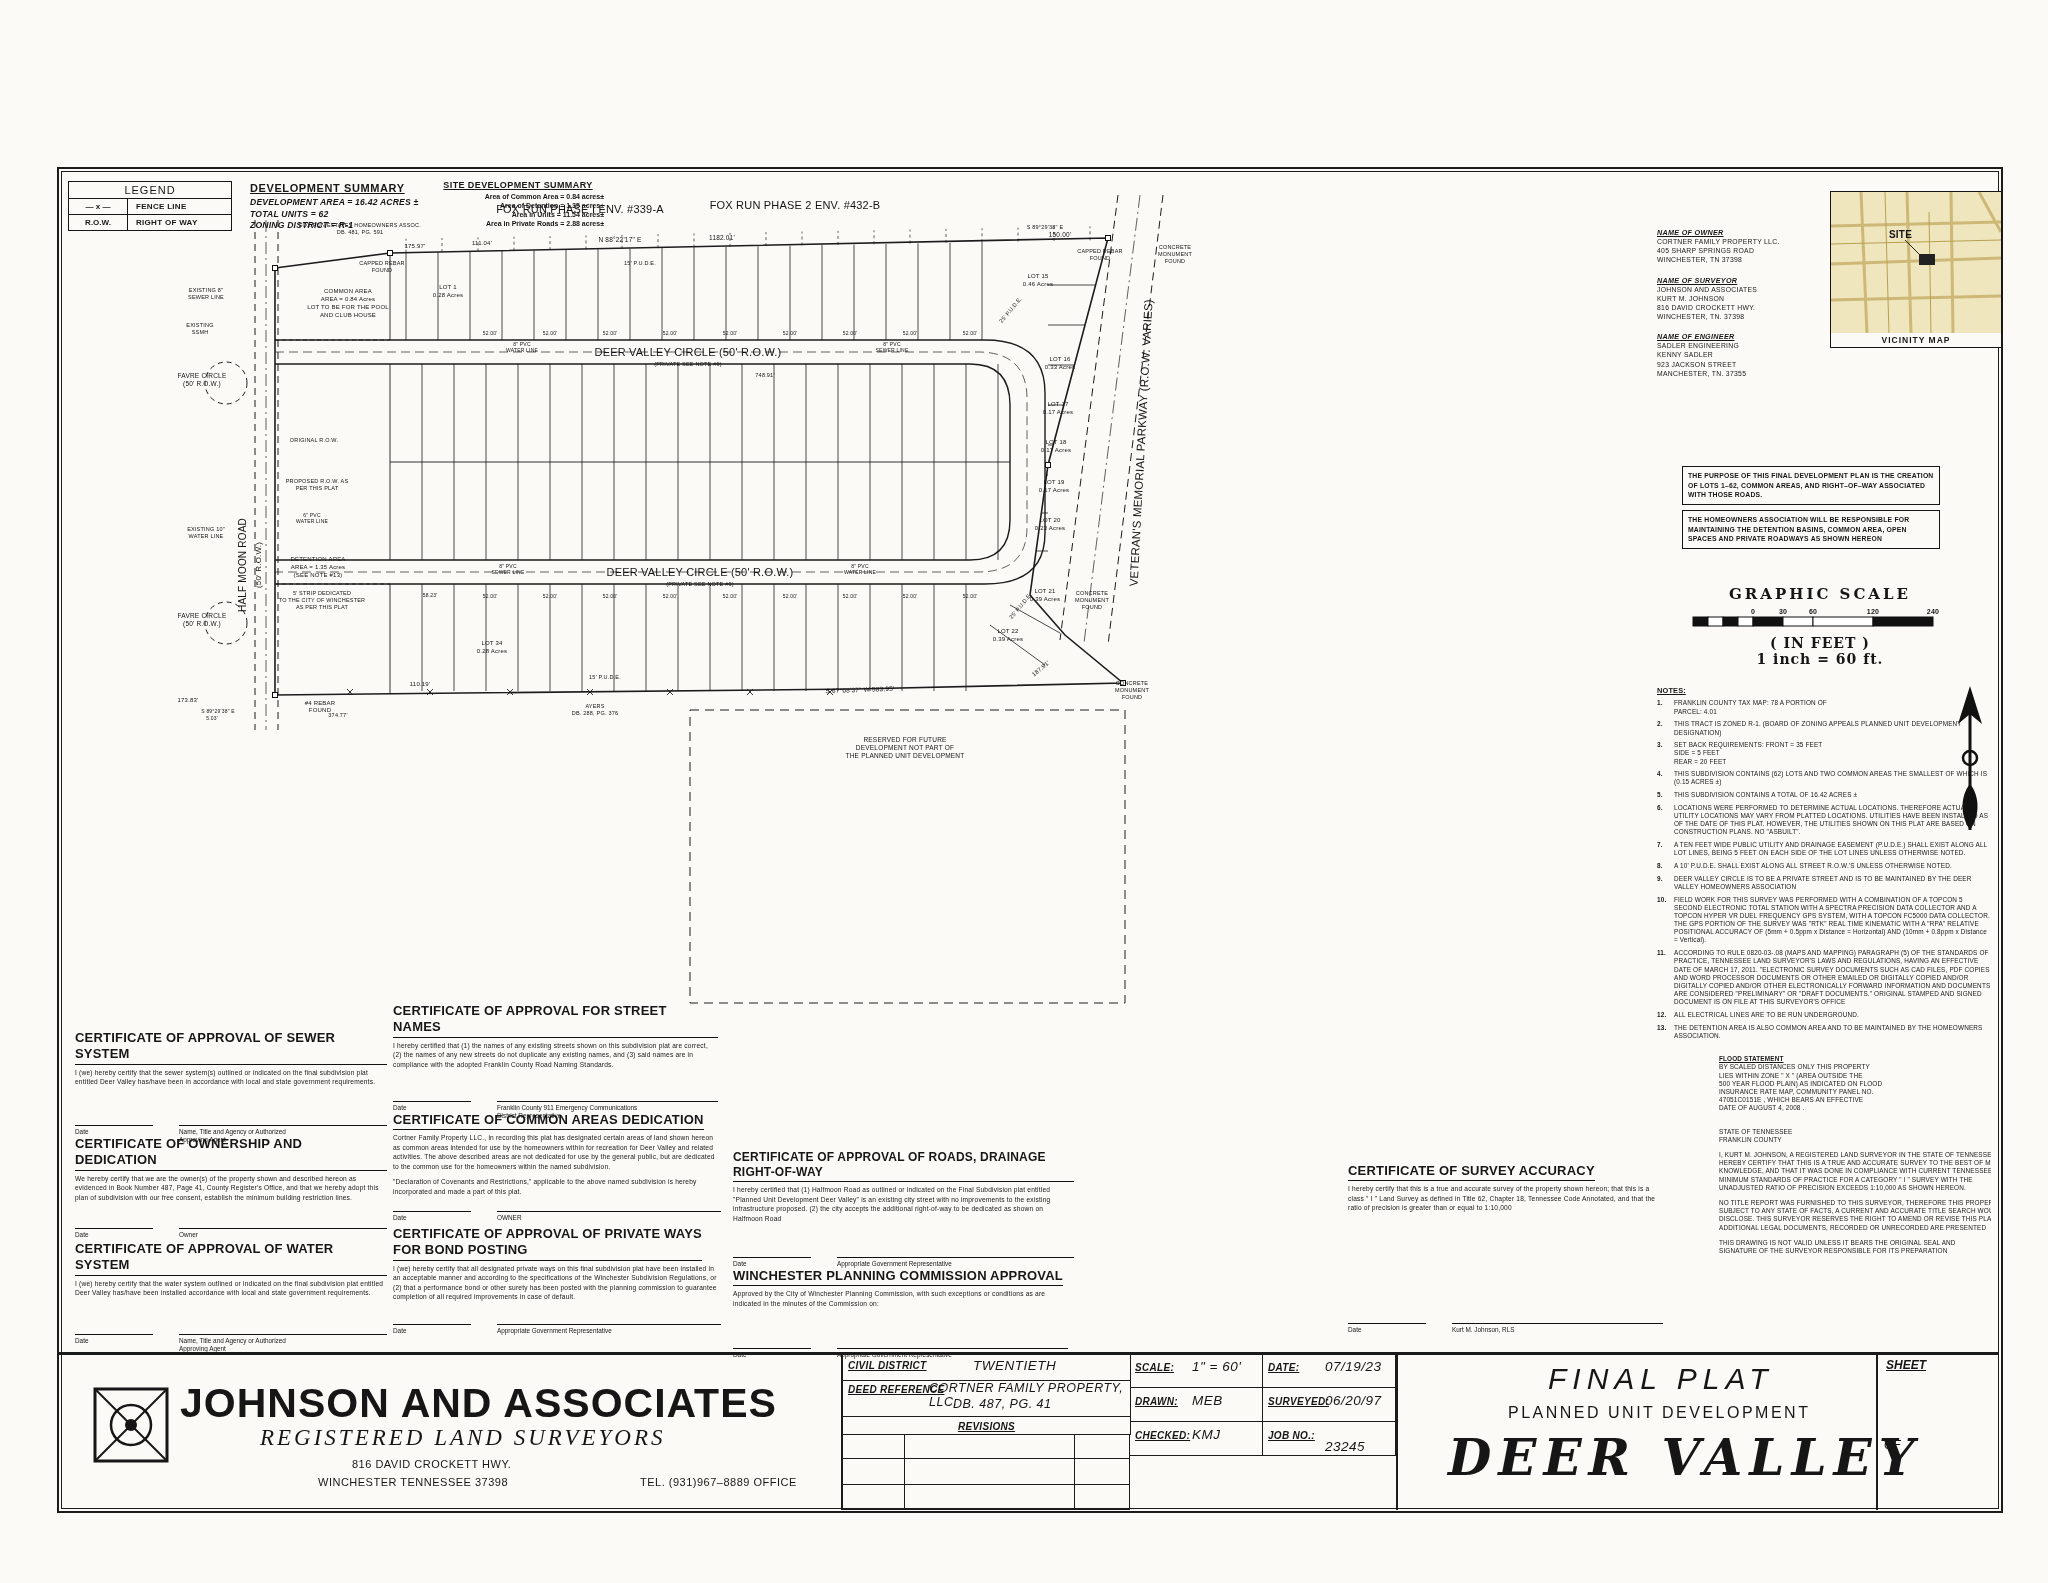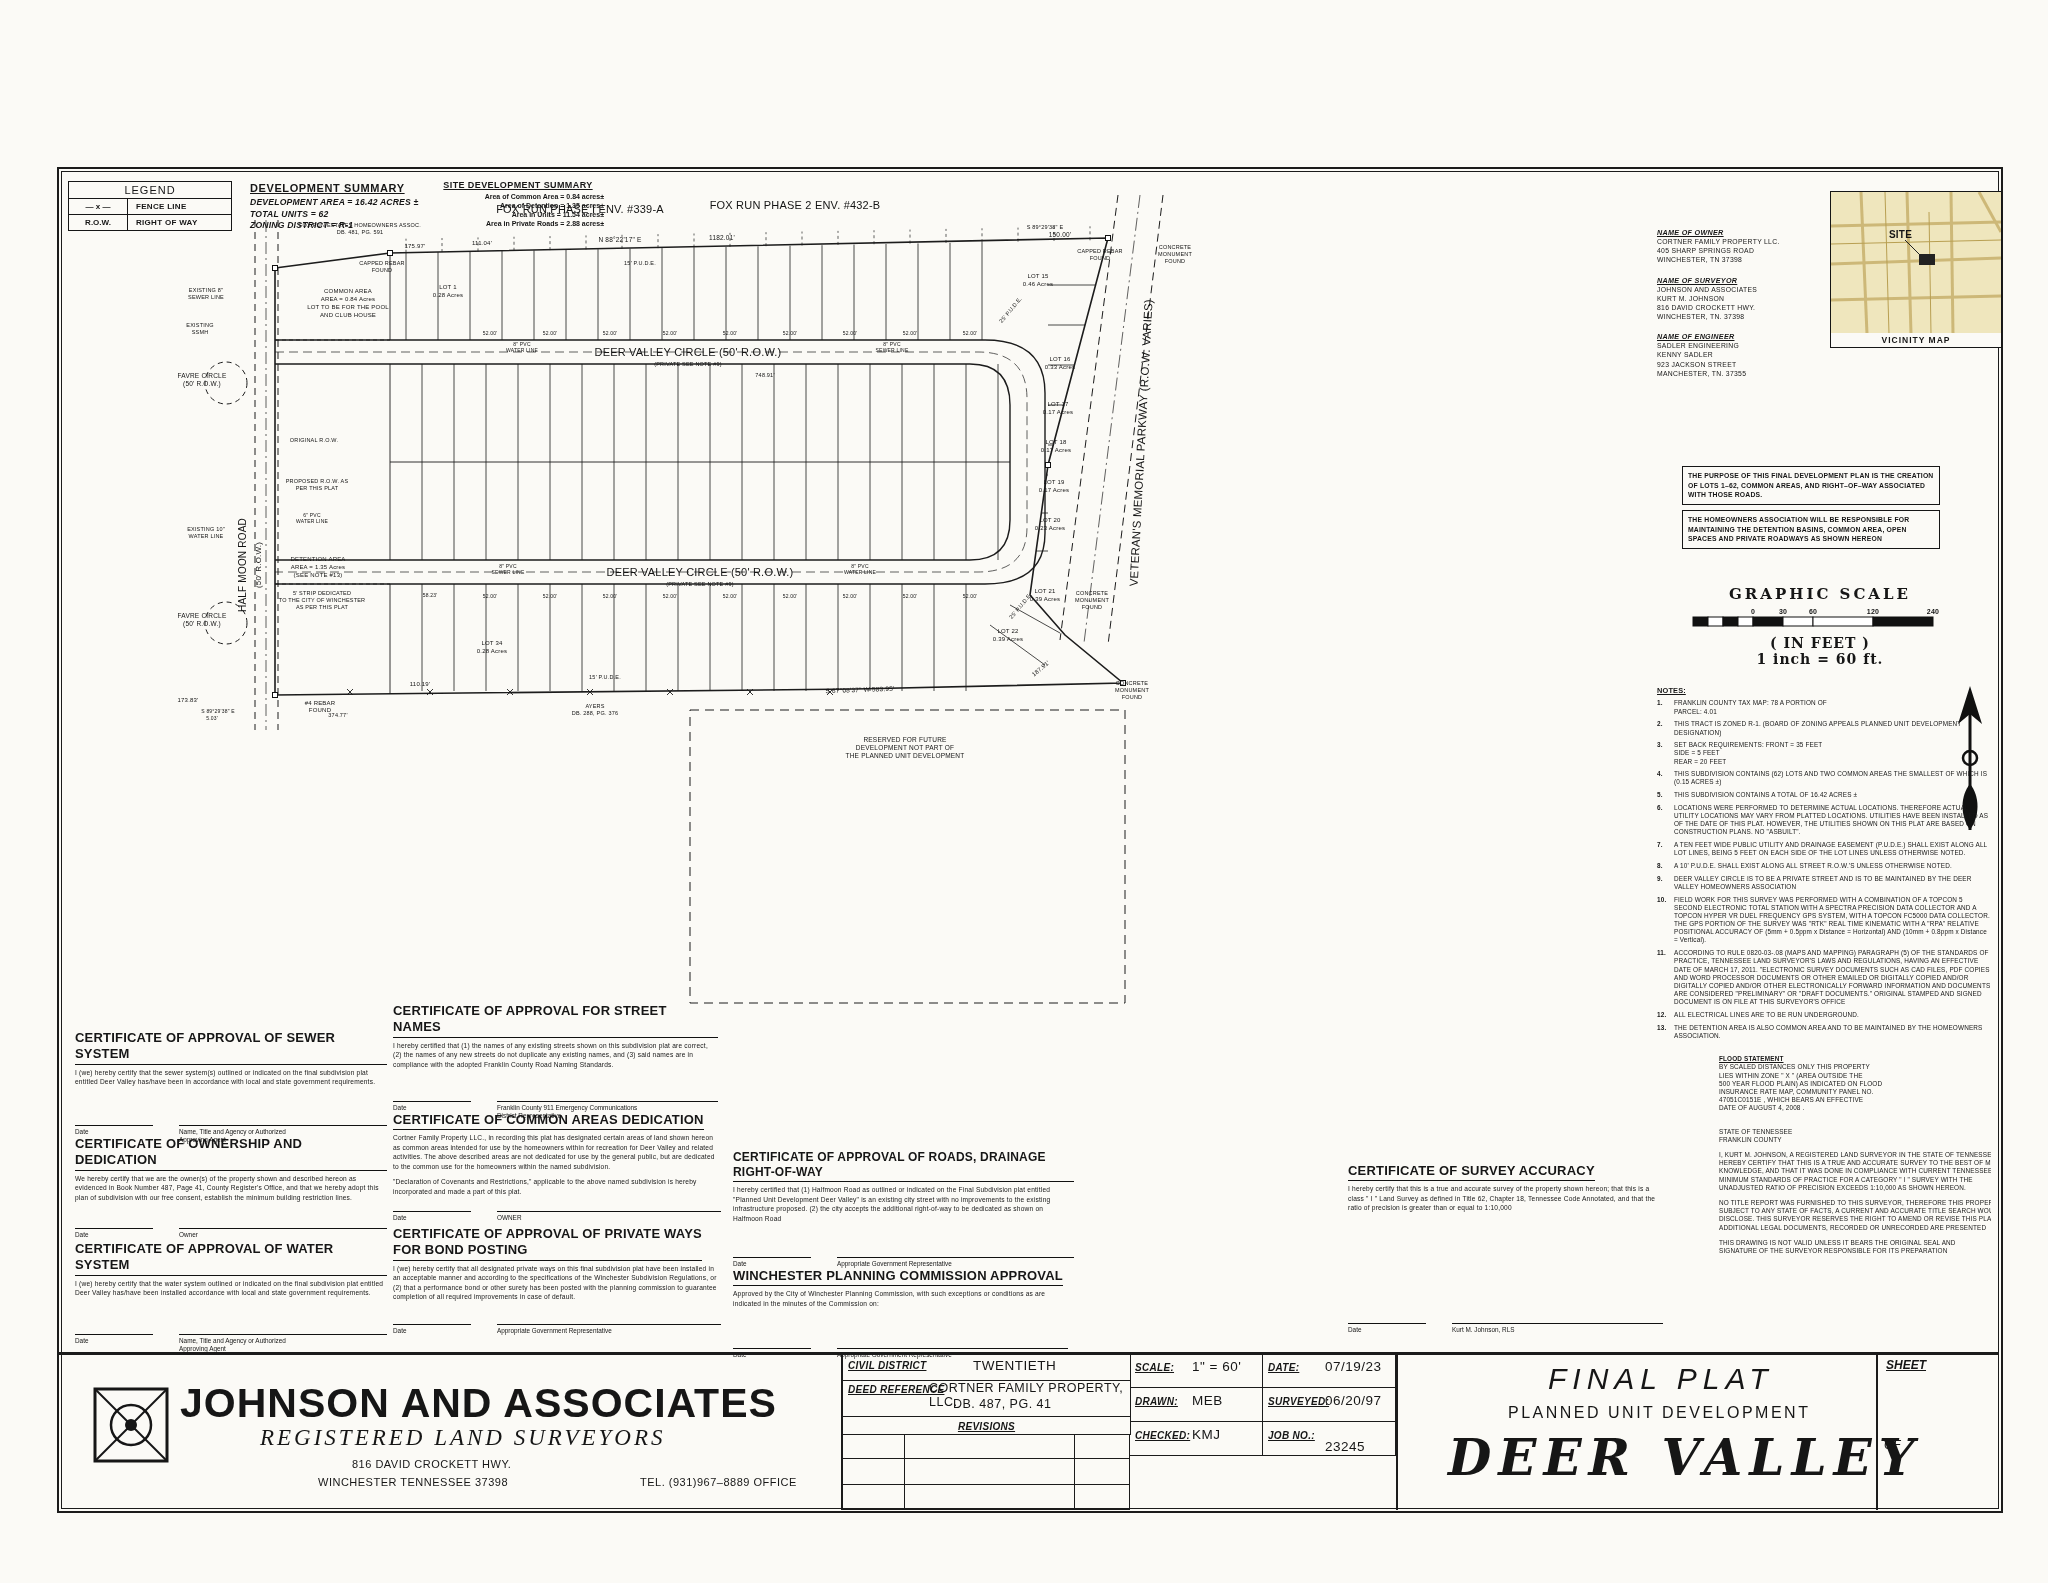--- a/index.html
+++ b/index.html
@@ -42,21 +42,21 @@
   .iblock .bt{font-weight:bold;text-decoration:underline;}
   
   .gs-title{font-family:"DejaVu Serif",serif;font-weight:bold;font-size:15px;letter-spacing:3px;text-align:center;}
   .gs-cap{font-family:"DejaVu Serif",serif;font-weight:bold;font-size:14px;text-align:center;letter-spacing:1px;}
   
   .tb-line{background:#1b1b1b;}
   .firm-name{font-weight:bold;font-size:41px;letter-spacing:1px;white-space:nowrap;}
   .firm-sub{font-family:"Liberation Serif",serif;font-style:italic;font-size:23px;letter-spacing:3px;white-space:nowrap;}
   .firm-addr{font-size:11px;letter-spacing:.5px;white-space:nowrap;}
   .lbl-it{font-style:italic;font-weight:bold;text-decoration:underline;font-size:10px;letter-spacing:.3px;}
-  .val-it{font-size:13.5px;letter-spacing:.5px;}
+  .val-it{font-style:italic;font-size:13.5px;letter-spacing:.5px;}
   .cellb{border-right:1.4px solid #1b1b1b;border-bottom:1.4px solid #1b1b1b;}
   .fp-1{font-style:italic;font-size:30px;letter-spacing:6px;white-space:nowrap;}
   .fp-2{font-size:16px;letter-spacing:2.5px;white-space:nowrap;}
   .fp-3{font-family:"DejaVu Serif",serif;font-style:italic;font-weight:bold;font-size:50px;letter-spacing:7px;white-space:nowrap;}
   svg text{fill:#141414;font-family:"Liberation Sans",sans-serif;letter-spacing:.2px;}
   .vicinity{background:#efe6bd;border:1.6px solid #161616;}
   .vic-cap{font-size:8.5px;font-weight:bold;text-align:center;letter-spacing:1px;border:1.6px solid #161616;border-top:none;padding:2px 0;background:#fbfaf6;}
 </style>
 </head>
 <body>

